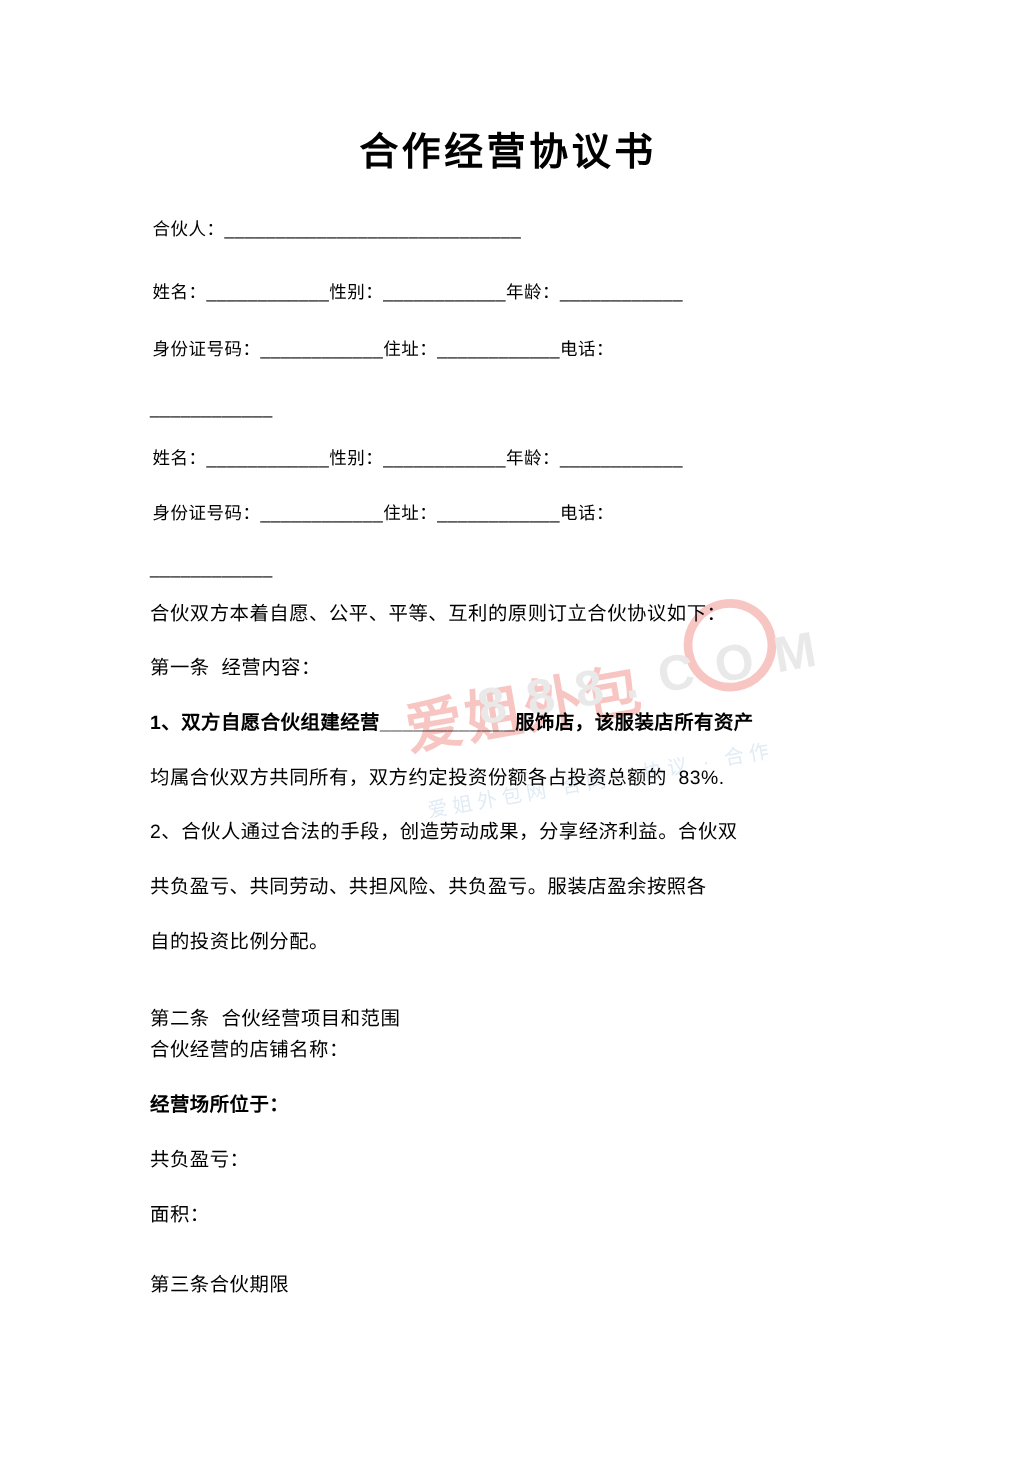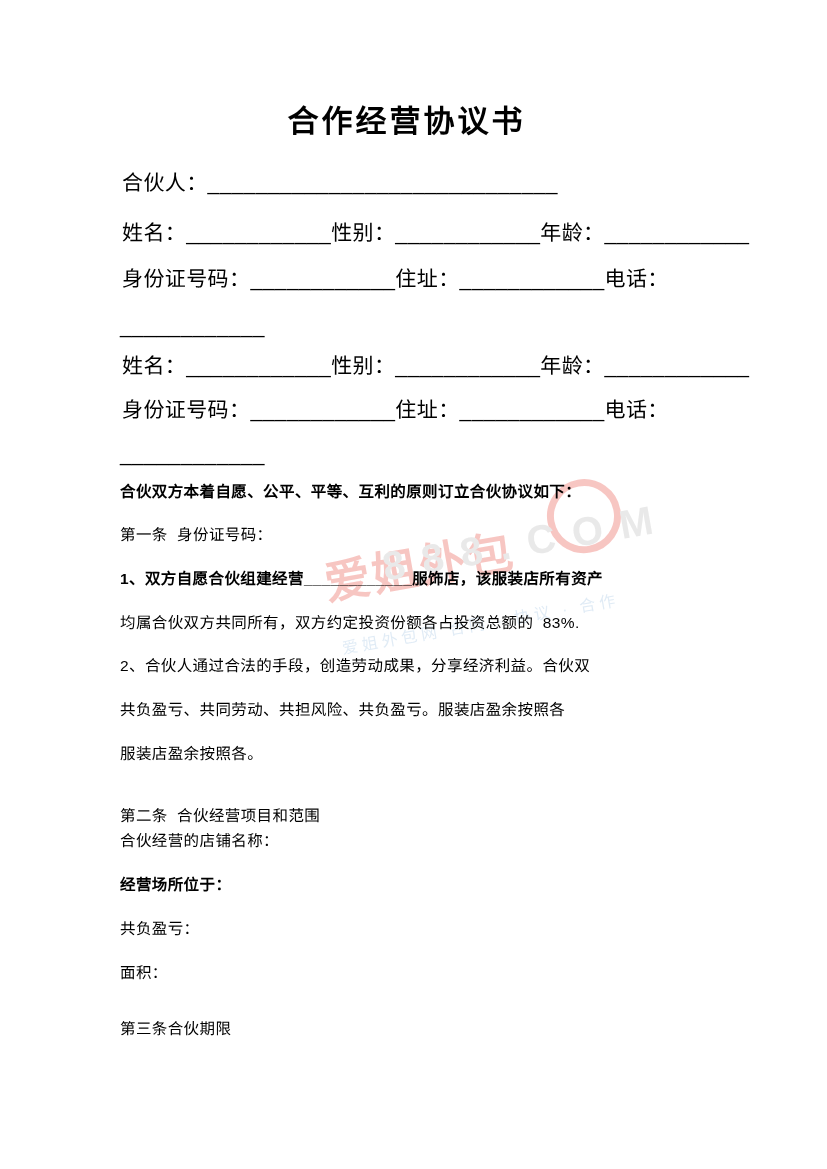--- a/index.html
+++ b/index.html
@@ -89,21 +89,21 @@
     width: 813px;
     text-align: center;
     font-family: "DejaVu Sans", "Liberation Sans", sans-serif;
     font-size: 31px;
     font-weight: bold;
     letter-spacing: 3px;
   }
 
   .line {
     position: absolute;
-    font-size: 21px;
+    font-size: 14px;
     line-height: 22px;
     white-space: pre;
     letter-spacing: 0.4px;
   }
   .indent {
     left: 122px;
   }
   .flush {
     left: 120px;
   }
@@ -128,27 +128,27 @@
     <div class="doc-title">合作经营协议书</div>
 
     <div class="line indent" style="top:172px;">合伙人：_____________________________</div>
     <div class="line indent" style="top:222px;">姓名：____________性别：____________年龄：____________</div>
     <div class="line indent" style="top:268px;">身份证号码：____________住址：____________电话：</div>
     <div class="line flush" style="top:315px;">____________</div>
     <div class="line indent" style="top:355px;">姓名：____________性别：____________年龄：____________</div>
     <div class="line indent" style="top:399px;">身份证号码：____________住址：____________电话：</div>
     <div class="line flush" style="top:443px;">____________</div>
 
-    <div class="line flush body-line" style="top:481px;font-weight:bold;">合伙双方本着自愿、公平、平等、互利的原则订立合伙协议如下：</div>
-    <div class="line flush body-line" style="top:524px;">第一条  身份证号码：</div>
+    <div class="line flush body-line" style="top:481px;">合伙双方本着自愿、公平、平等、互利的原则订立合伙协议如下：</div>
+    <div class="line flush body-line" style="top:524px;">第一条  经营内容：</div>
     <div class="line flush body-line" style="top:568px;font-weight:bold;">1、双方自愿合伙组建经营____________服饰店，该服装店所有资产</div>
     <div class="line flush body-line" style="top:612px;">均属合伙双方共同所有，双方约定投资份额各占投资总额的  83%.</div>
     <div class="line flush body-line" style="top:655px;text-align:center;">2、合伙人通过合法的手段，创造劳动成果，分享经济利益。合伙双</div>
     <div class="line flush body-line" style="top:699px;">共负盈亏、共同劳动、共担风险、共负盈亏。服装店盈余按照各</div>
-    <div class="line flush body-line" style="top:743px;">服装店盈余按照各。</div>
+    <div class="line flush body-line" style="top:743px;">自的投资比例分配。</div>
     <div class="line flush body-line" style="top:786px;margin-top:19px;">第二条  合伙经营项目和范围</div>
     <div class="line flush body-line" style="top:830px;">合伙经营的店铺名称：</div>
     <div class="line flush body-line" style="top:874px;font-weight:bold;">经营场所位于：</div>
     <div class="line flush body-line" style="top:918px;">共负盈亏：</div>
     <div class="line flush body-line" style="top:962px;">面积：</div>
     <div class="line flush body-line" style="top:1006px;margin-top:12px;">第三条合伙期限</div>
 
   </div>
 </div>
 

